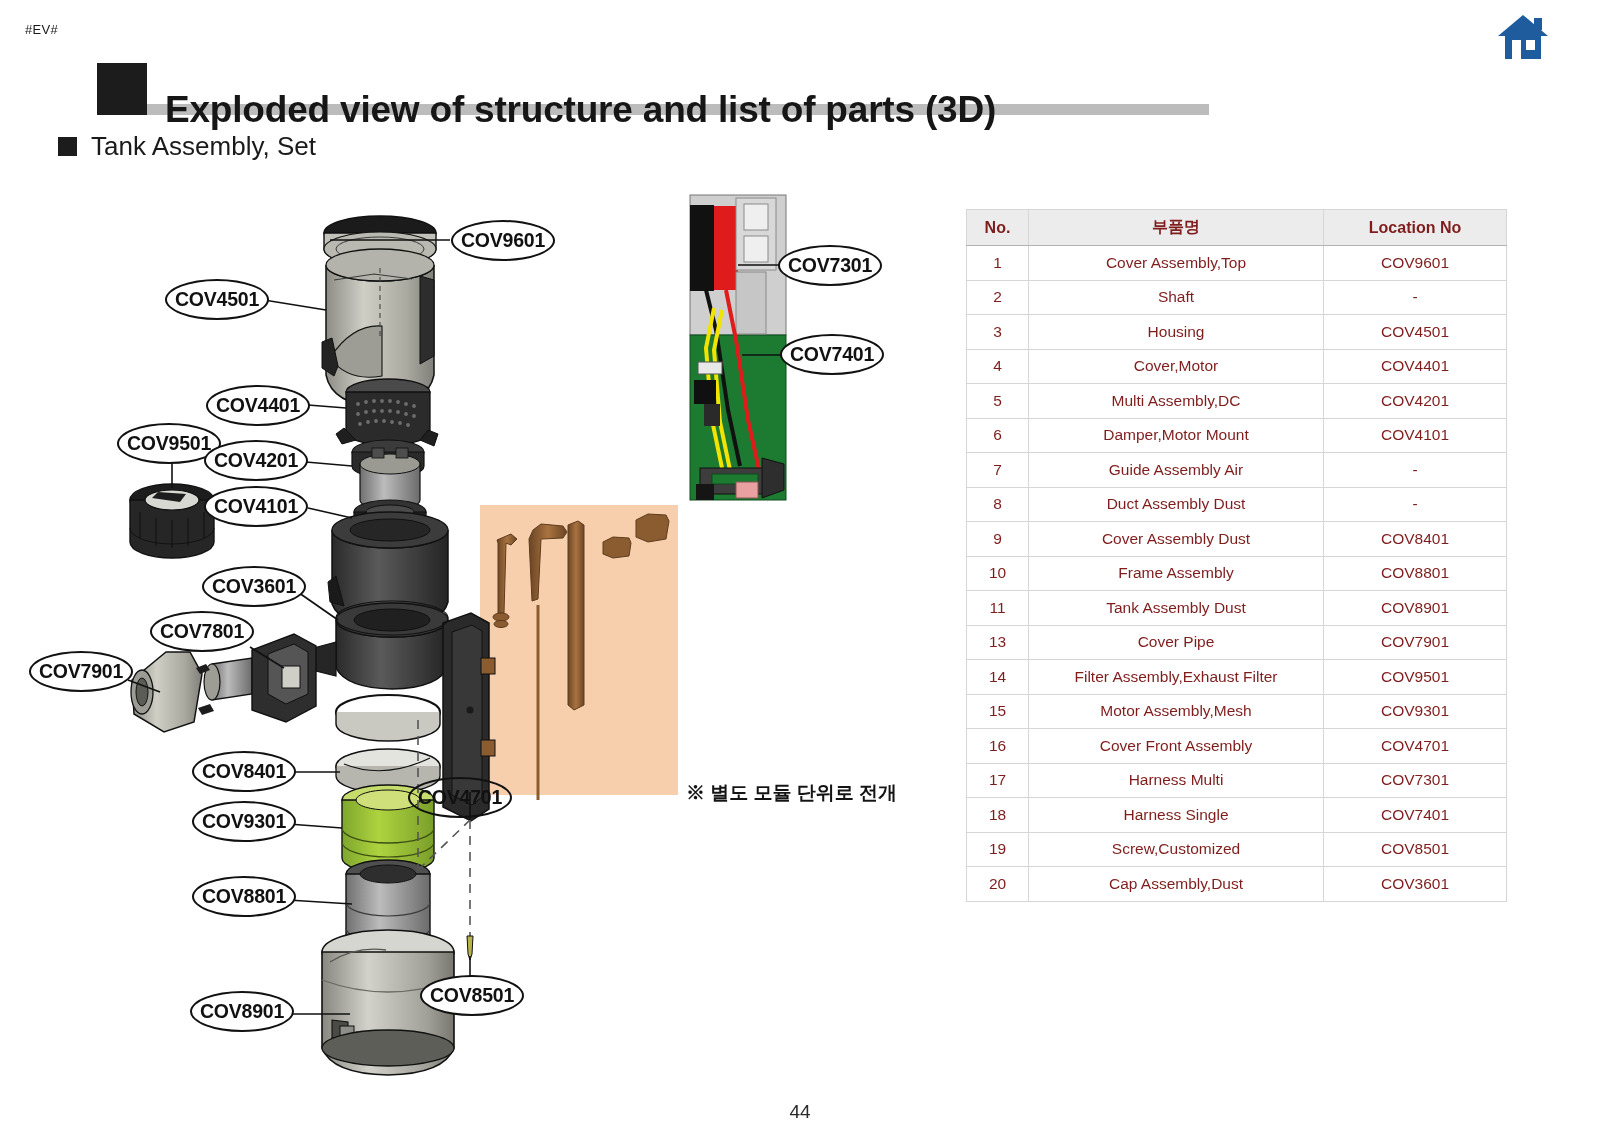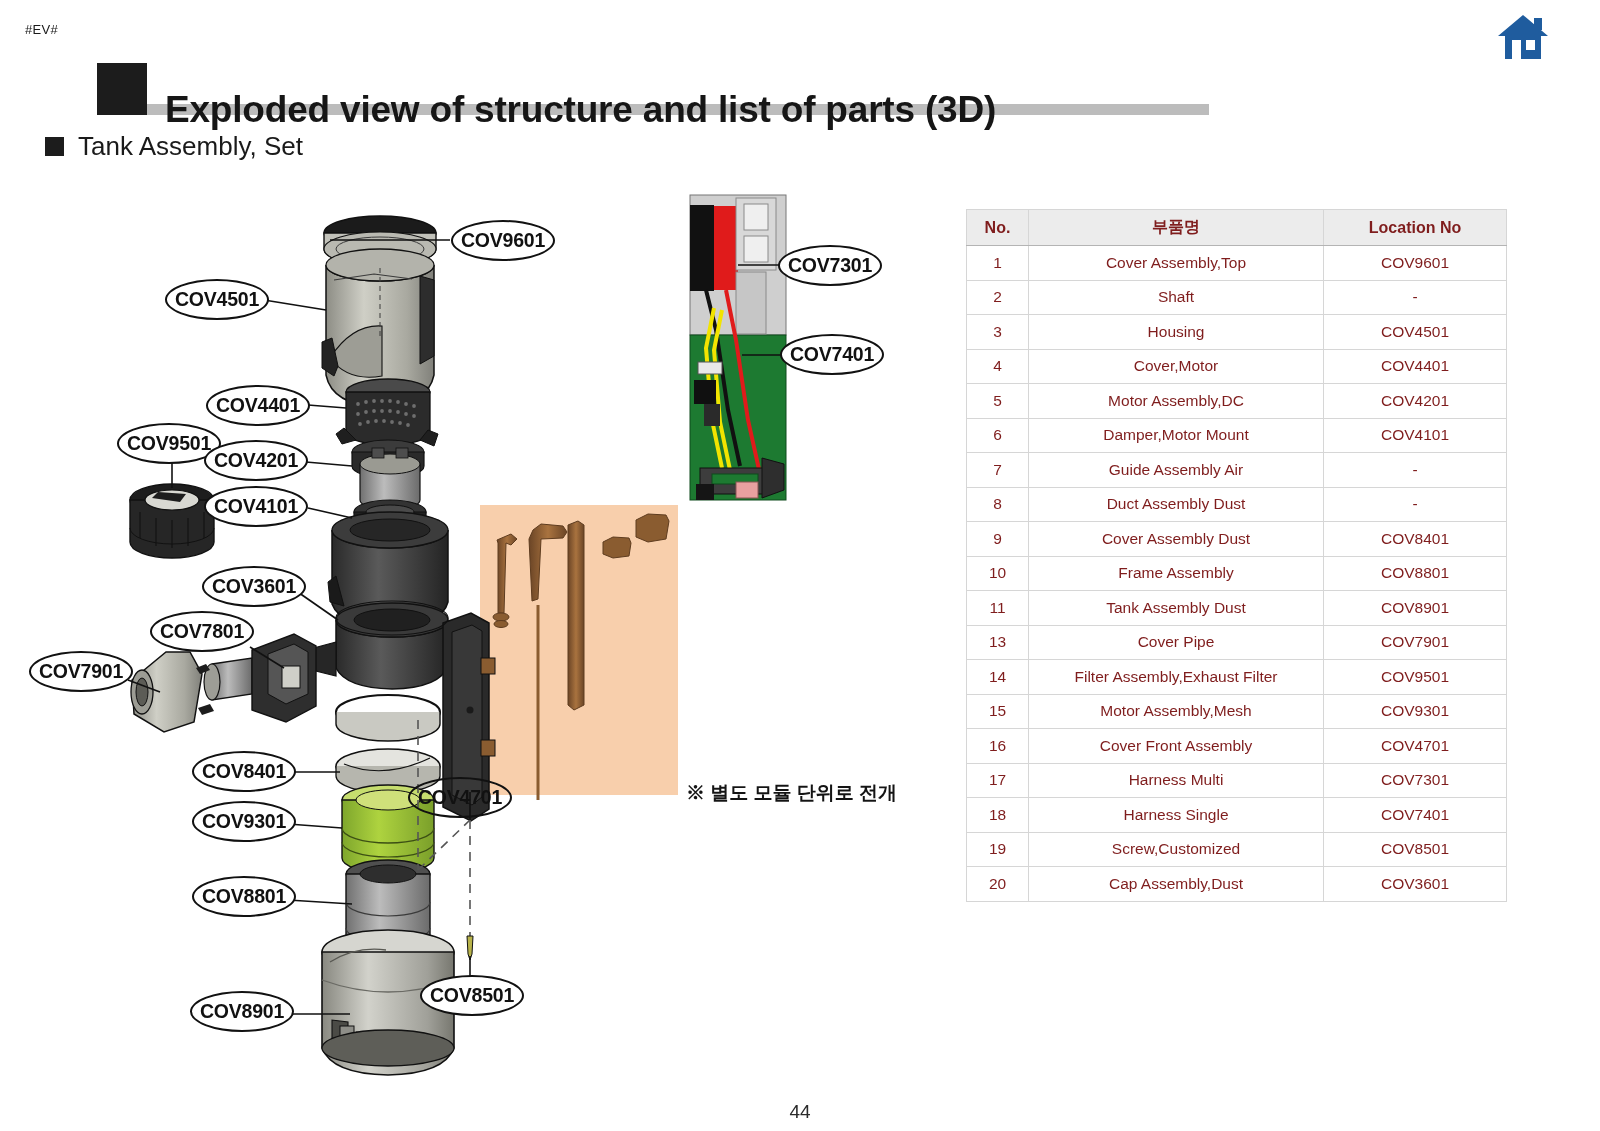--- a/index.html
+++ b/index.html
@@ -29,21 +29,21 @@
     flex: 1 1 auto; background: #bcbcbc;
     display: flex; align-items: center; margin-top: 41px;
   }
   .title-text {
     font-size: 37px; font-weight: bold; color: #161616;
     padding-left: 18px; letter-spacing: -0.2px;
     white-space: nowrap;
   }
 
   .subhead {
-    position: absolute; left: 45px; top: 131px;
+    position: absolute; left: 58px; top: 131px;
     display: flex; align-items: center; gap: 14px;
   }
   .subhead-bullet { width: 19px; height: 19px; background: #1c1c1c; }
   .subhead-text { font-size: 26px; color: #1a1a1a; }
 
   
   .parts-table {
     position: absolute; left: 966px; top: 209px;
     width: 540px;
     border-collapse: collapse;
@@ -443,21 +443,21 @@
           <td>Housing</td>
           <td>COV4501</td>
         </tr>
         <tr>
           <td>4</td>
           <td>Cover,Motor</td>
           <td>COV4401</td>
         </tr>
         <tr>
           <td>5</td>
-          <td>Motor Assembly,DC</td>
+          <td>Multi Assembly,DC</td>
           <td>COV4201</td>
         </tr>
         <tr>
           <td>6</td>
           <td>Damper,Motor Mount</td>
           <td>COV4101</td>
         </tr>
         <tr>
           <td>7</td>
           <td>Guide Assembly Air</td>

